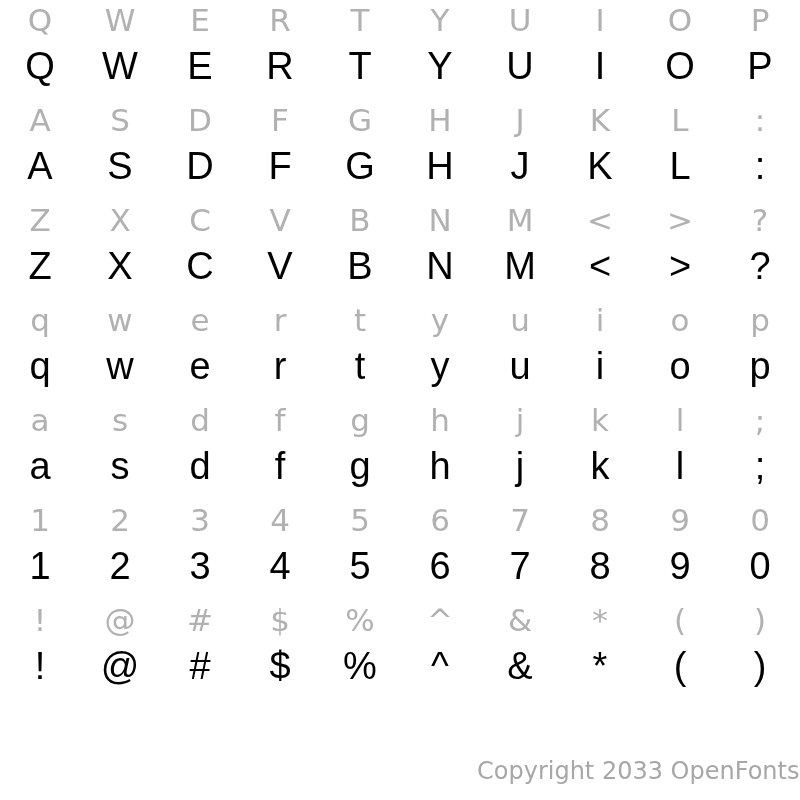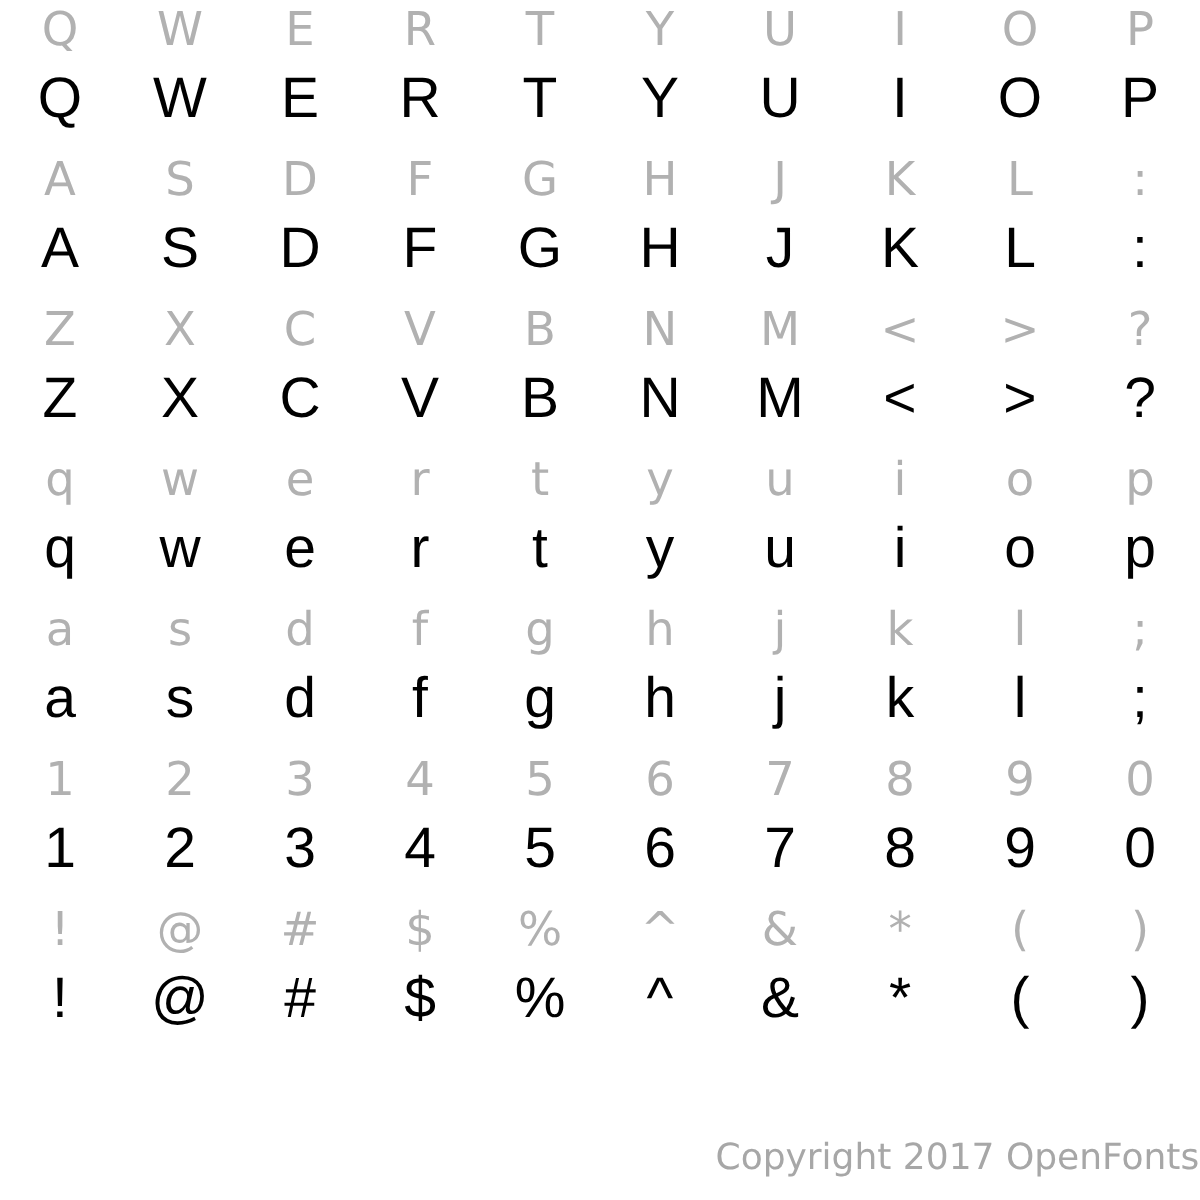--- a/index.html
+++ b/index.html
@@ -230,15 +230,15 @@
         <span class="cell">$</span>
         <span class="cell">%</span>
         <span class="cell">^</span>
         <span class="cell">&amp;</span>
         <span class="cell">*</span>
         <span class="cell">(</span>
         <span class="cell">)</span>
     </div>
   </section>
 
-  <div class="copyright">Copyright 2017 OpenFonts</div>
+  <div class="copyright">Copyright 2033 OpenFonts</div>
 
 </div>
 
 </body></html>

